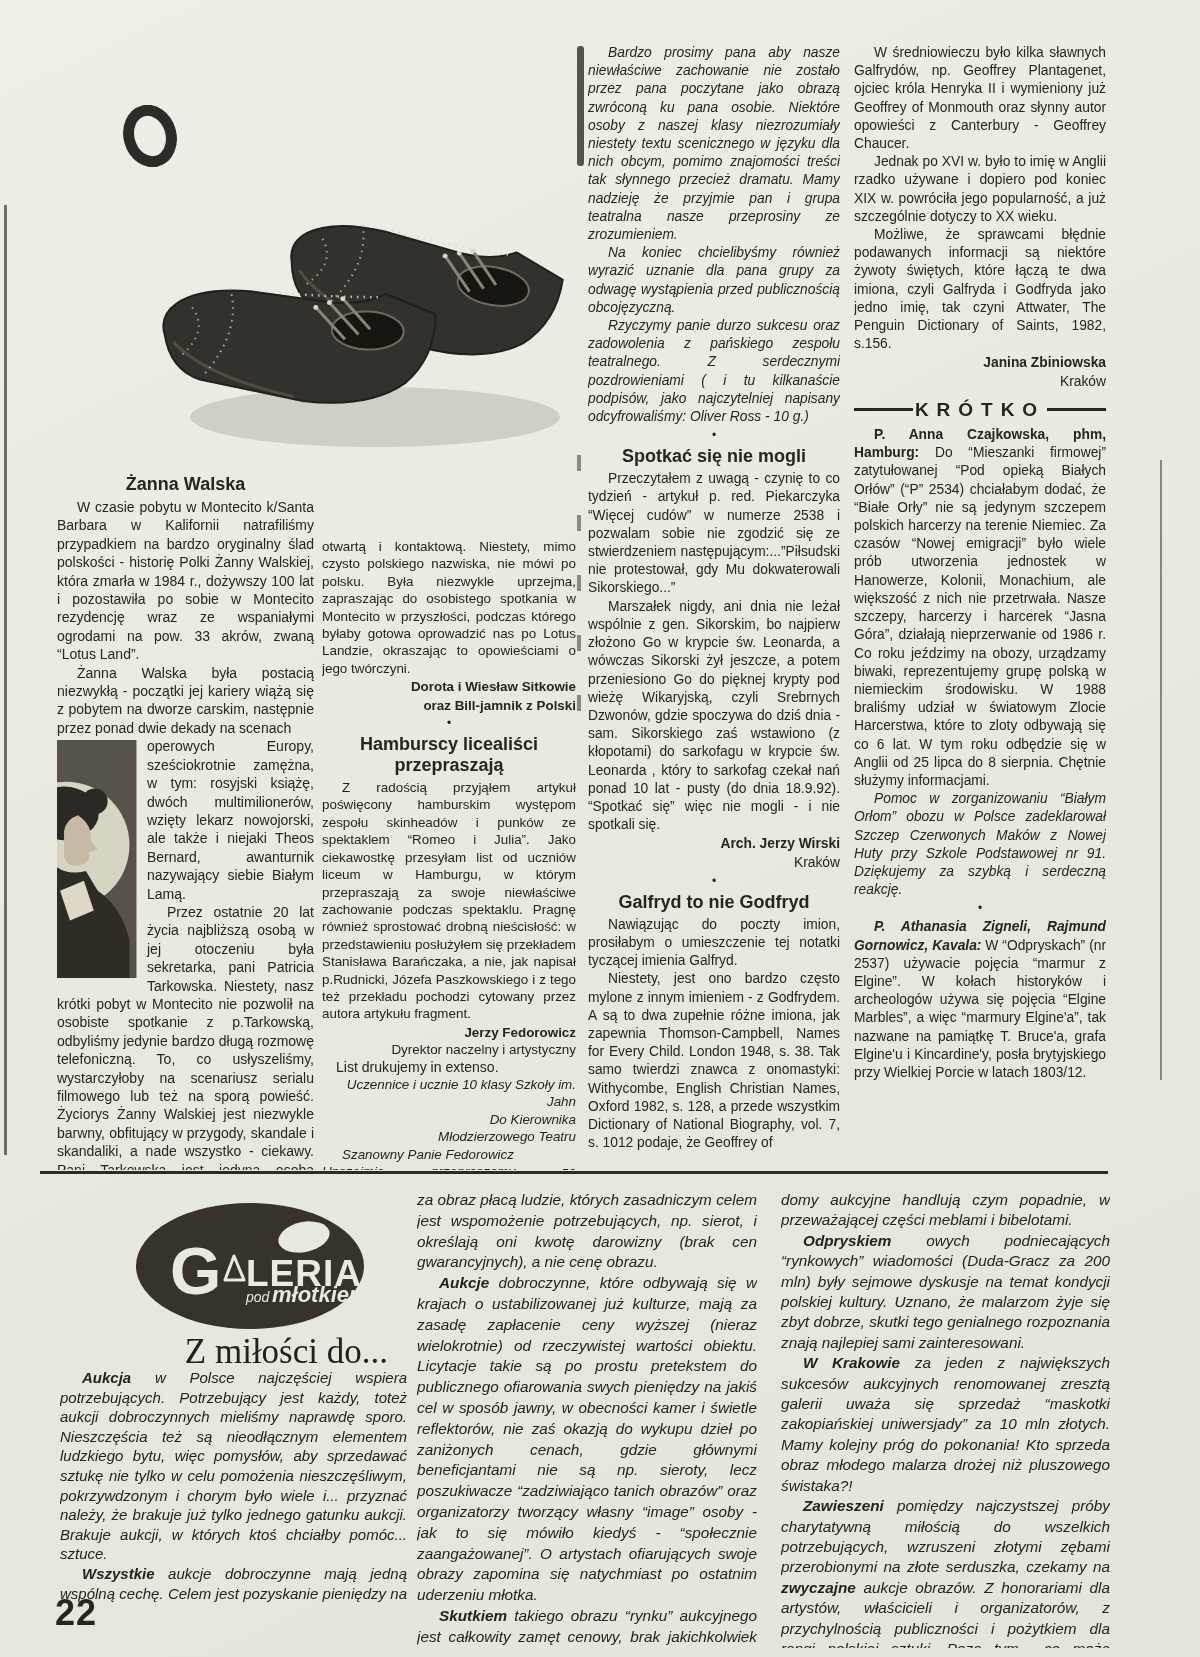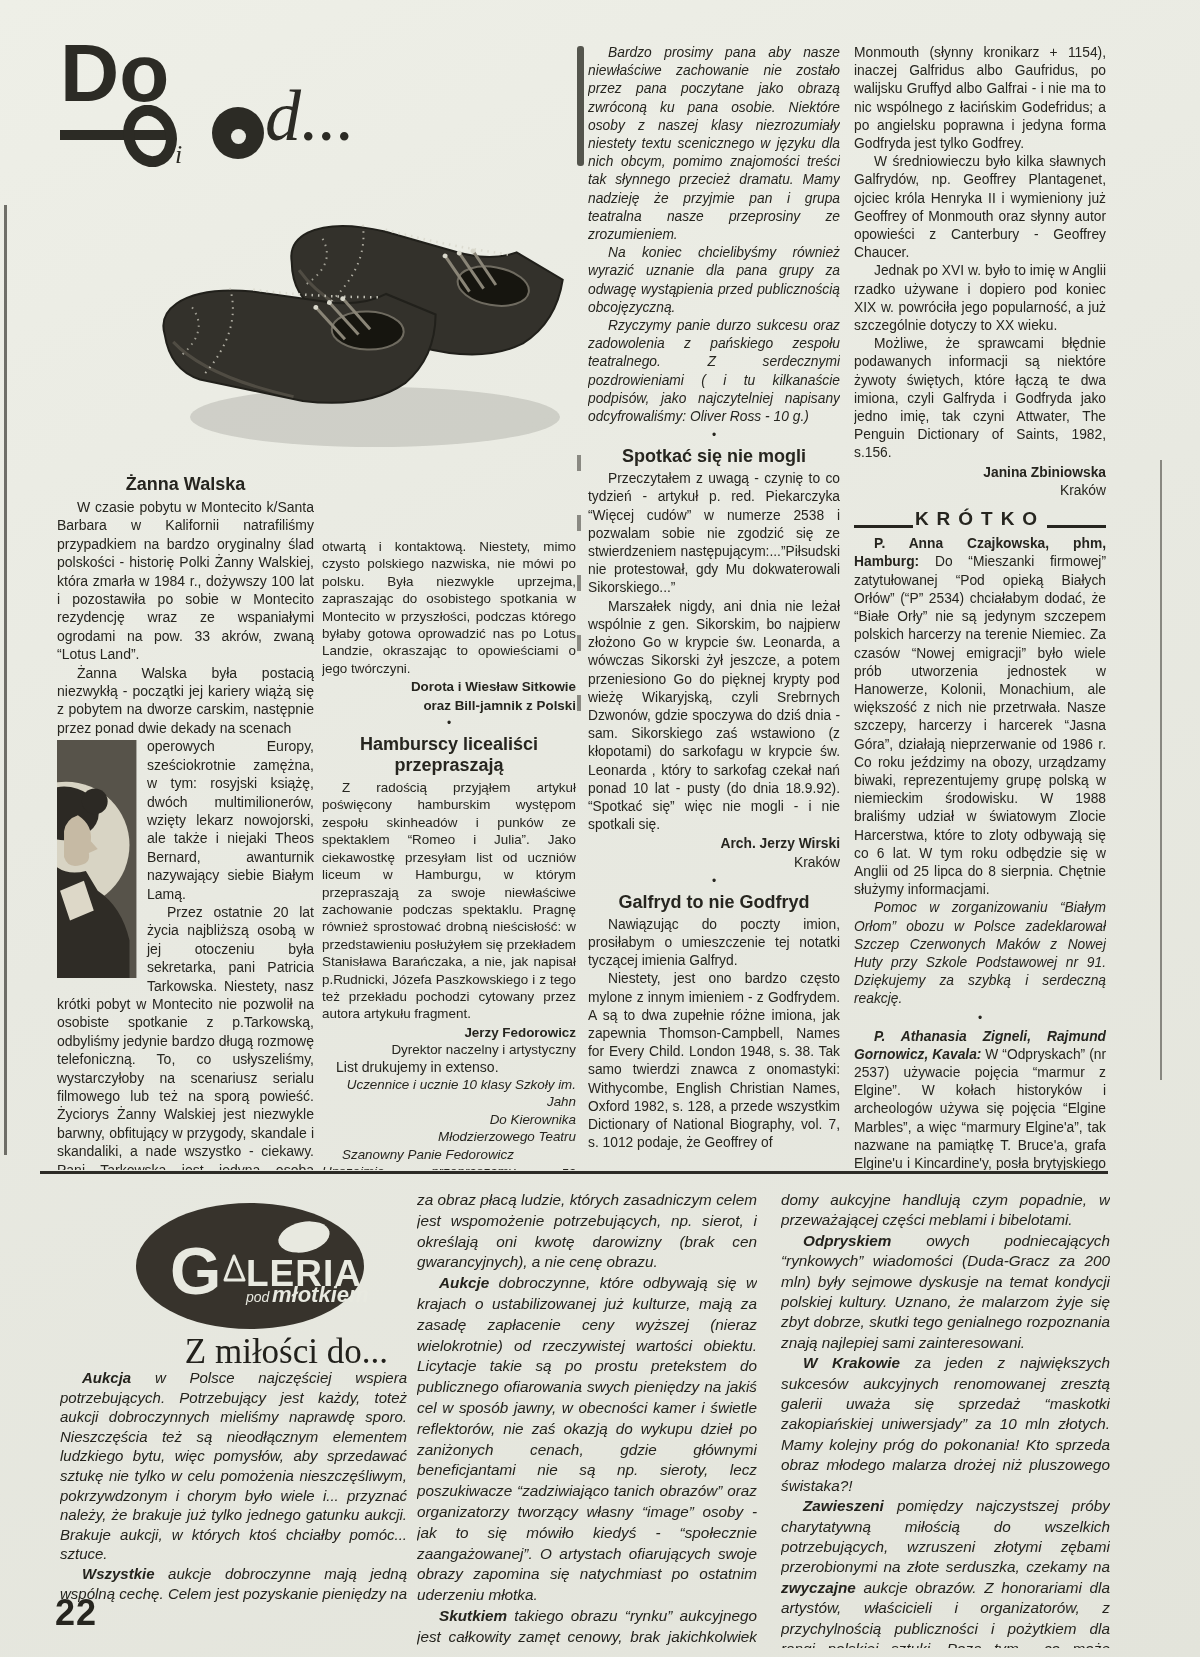--- a/index.html
+++ b/index.html
@@ -26,21 +26,21 @@
   .mh-hole{position:absolute;left:19px;top:22px;width:15px;height:15px;border-radius:50%;background:#e9eae2;}
   .mh-d{position:absolute;left:205px;top:44px;font-family:"Liberation Serif",serif;font-style:italic;font-size:72px;line-height:56px;color:#2c2b25;}
   
   .shoes{position:absolute;left:160px;top:112px;}
   .portrait{float:left;width:137px;height:238px;margin:3px 10px 2px -57px;}
   
   #col1{left:57px;top:470px;width:257px;height:700px;font-size:14px;line-height:18.4px;}
   #col2{left:322px;top:538px;width:254px;height:632px;font-size:13.4px;line-height:17.4px;}
   #col3{left:588px;top:44px;width:252px;height:1126px;font-size:13.8px;line-height:18.2px;}
   #col4{left:854px;top:44px;width:252px;height:1126px;font-size:13.8px;line-height:18.2px;}
-  .krotko{display:flex;align-items:flex-end;gap:2px;margin:10px 0 7px;}
+  .krotko{display:flex;align-items:center;gap:2px;margin:10px 0 7px;}
   .krotko .rule{flex:1;height:3px;background:#26251f;}
   .kword{font-weight:800;font-size:19px;letter-spacing:.42em;white-space:nowrap;}
   
   .section-rule{position:absolute;left:40px;top:1171px;width:1068px;height:3px;background:#2c2b26;}
   
   .logo{position:absolute;left:136px;top:1203px;width:228px;height:126px;background:#37332c;border-radius:50%;}
   .logo .hole{position:absolute;right:34px;top:19px;width:52px;height:30px;background:#e8e9e0;border-radius:50%;transform:rotate(-12deg);}
   .logo .g{position:absolute;left:34px;top:40px;font-size:66px;line-height:56px;font-weight:bold;color:#e8e9e0;}
   .logo .gavel{position:absolute;left:86px;top:50px;}
   .logo .leria{position:absolute;left:110px;top:50px;font-size:37px;font-weight:bold;letter-spacing:1px;color:#e8e9e0;}
@@ -59,29 +59,20 @@
   .edge-left{left:4px;top:205px;width:3px;height:950px;opacity:.7;}
   .fold-bar{left:577px;top:46px;width:7px;height:120px;opacity:.85;border-radius:3px;}
   .dash{left:577px;width:4px;height:16px;opacity:.55;}
   .edge-right{left:1160px;top:460px;width:2px;height:620px;opacity:.55;}
 </style>
 </head>
 <body>
 
 <div class="page">
 
-  <div class="masthead">
-    <span class="mh-D">Do</span>
-    <div class="mh-bar"></div>
-    <span class="mh-i">i</span>
-    <div class="mh-disc">
-        <div class="mh-hole"></div>
-      </div>
-    <span class="mh-d">d...</span>
-  </div>
 
   <svg class="shoes" width="420" height="360" viewBox="0 0 420 360">
     <ellipse cx="215" cy="305" rx="185" ry="30" fill="rgba(45,44,38,0.15)"></ellipse>
     <defs>
       <g id="shoe">
         <path d="M10,95 Q0,78 14,62 Q34,40 85,32 L160,24 Q195,20 215,2 L268,10 Q278,52 255,84 Q225,118 160,126 L55,130 Q24,128 10,95 Z" fill="#33312b" stroke="#21201b" stroke-width="2"></path>
         <path d="M20,100 Q60,126 150,124" stroke="#5d594e" stroke-width="3" fill="none" opacity="0.7"></path>
         <path d="M62,34 Q84,72 58,124" stroke="#cfcdc0" stroke-width="2" stroke-dasharray="1.5,5" fill="none" opacity="0.8"></path>
         <path d="M30,62 Q52,80 32,110" stroke="#cfcdc0" stroke-width="2" stroke-dasharray="1.5,5" fill="none" opacity="0.7"></path>
         <path d="M85,30 Q150,22 212,6" stroke="#d9d8cc" stroke-width="2.5" stroke-dasharray="1.5,5" fill="none" opacity="0.85"></path>
@@ -144,21 +135,20 @@
     <p class="ind">Marszałek nigdy, ani dnia nie leżał wspólnie z gen. Sikorskim, bo najpierw złożono Go w krypcie św. Leonarda, a wówczas Sikorski żył jeszcze, a potem przeniesiono Go do pięknej krypty pod wieżę Wikaryjską, czyli Srebrnych Dzwonów, gdzie spoczywa do dziś dnia - sam. Sikorskiego zaś wstawiono (z kłopotami) do sarkofagu w krypcie św. Leonarda , który to sarkofag czekał nań ponad 10 lat - pusty (do dnia 18.9.92). “Spotkać się” więc nie mogli - i nie spotkali się.</p>
     <p class="sig">Arch. Jerzy Wirski</p>
     <p class="sigsub">Kraków</p>
     <p class="bullet">•</p>
     <h3>Galfryd to nie Godfryd</h3>
     <p class="ind">Nawiązując do poczty imion, prosiłabym o umieszczenie tej notatki tyczącej imienia Galfryd.</p>
     <p class="ind">Niestety, jest ono bardzo często mylone z innym imieniem - z Godfrydem. A są to dwa zupełnie różne imiona, jak zapewnia Thomson-Campbell, Names for Every Child. London 1948, s. 38. Tak samo twierdzi znawca z onomastyki: Withycombe, English Christian Names, Oxford 1982, s. 128, a przede wszystkim Dictionary of National Biography, vol. 7, s. 1012 podaje, że Geoffrey of</p>
   </div>
 
   <div class="col" id="col4">
-    <p>Monmouth (słynny kronikarz + 1154), inaczej Galfridus albo Gaufridus, po walijsku Gruffyd albo Galfrai - i nie ma to nic wspólnego z łacińskim Godefridus; a po angielsku poprawna i jedyna forma Godfryda jest tylko Godfrey.</p>
     <p class="ind">W średniowieczu było kilka sławnych Galfrydów, np. Geoffrey Plantagenet, ojciec króla Henryka II i wymieniony już Geoffrey of Monmouth oraz słynny autor opowieści z Canterbury - Geoffrey Chaucer.</p>
     <p class="ind">Jednak po XVI w. było to imię w Anglii rzadko używane i dopiero pod koniec XIX w. powróciła jego popularność, a już szczególnie dotyczy to XX wieku.</p>
     <p class="ind">Możliwe, że sprawcami błędnie podawanych informacji są niektóre żywoty świętych, które łączą te dwa imiona, czyli Galfryda i Godfryda jako jedno imię, tak czyni Attwater, The Penguin Dictionary of Saints, 1982, s.156.</p>
     <p class="sig">Janina Zbiniowska</p>
     <p class="sigsub">Kraków</p>
     <div class="krotko">
       <span class="rule"></span>
       <span class="kword">KRÓTKO</span>
       <span class="rule"></span>
     </div>

